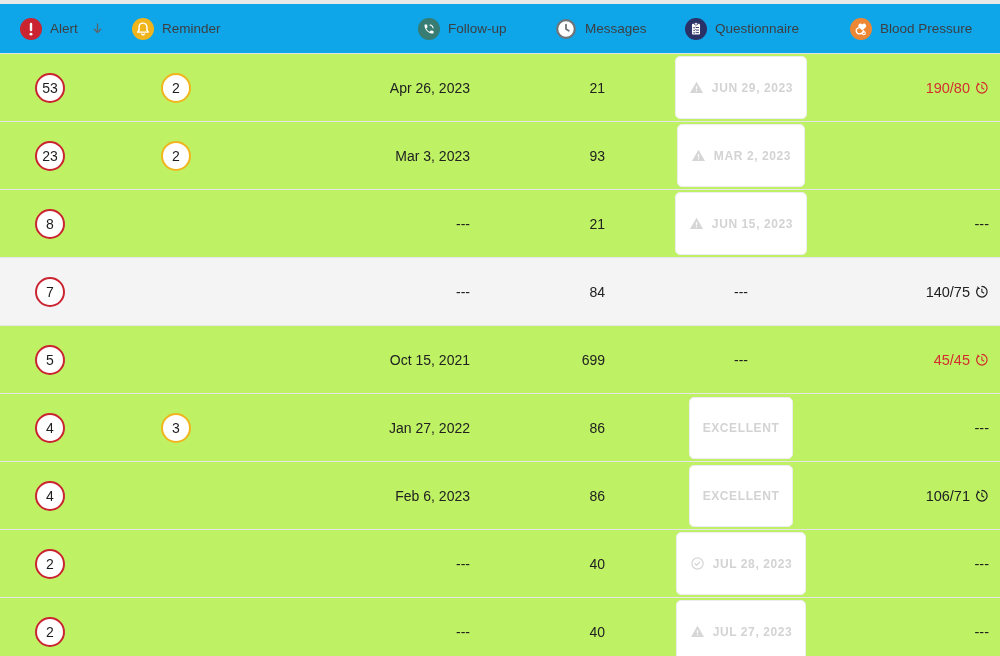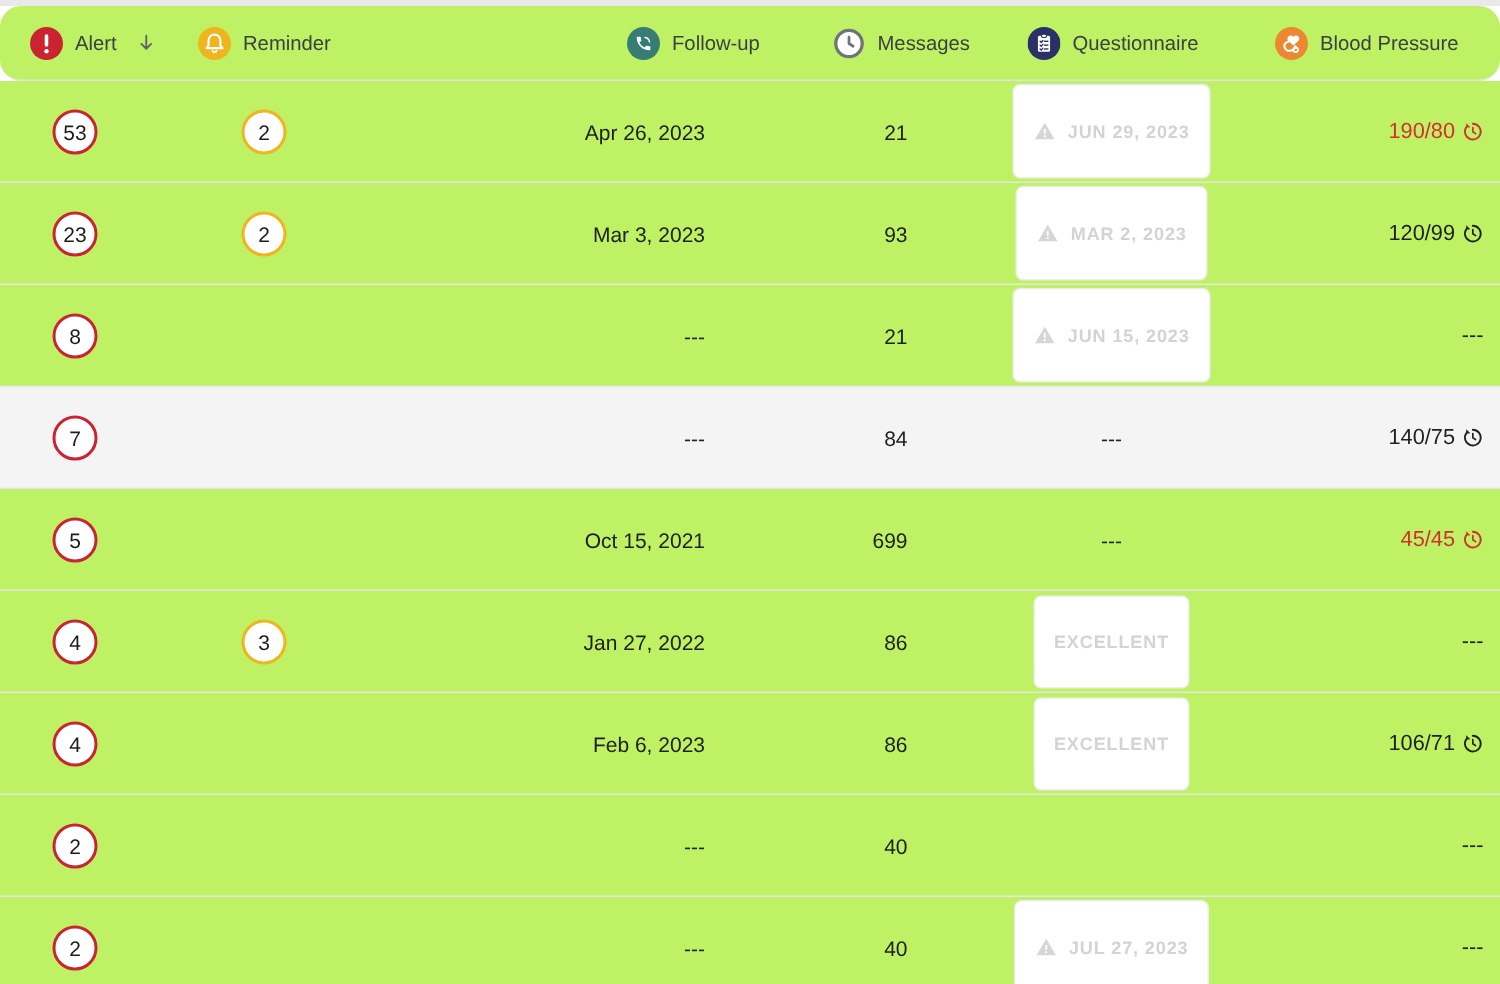--- a/index.html
+++ b/index.html
@@ -2,21 +2,21 @@
 <html><head>
 <meta charset="utf-8">
 <style>
   html,body{margin:0;padding:0;}
   body{
     width:1000px;height:656px;overflow:hidden;background:#fff;
     font-family:"Liberation Sans",sans-serif;
     -webkit-font-smoothing:antialiased;
   }
   .top-strip{height:4px;background:#e9e9e9;}
-  .header{position:relative;height:49px;background:#bef264;border-bottom:1px solid #e2e2e2;border-radius:14px;}
+  .header{position:relative;height:49px;background:#0ea5e9;border-bottom:1px solid #e2e2e2;}
   .header-item{position:absolute;top:0;height:100%;display:flex;align-items:center;gap:8px;cursor:pointer;}
   .header-item .hicon{width:22px;height:22px;flex:0 0 auto;}
   .header-label{font-size:13.5px;color:#3c4043;white-space:nowrap;}
   .sort-arrow{width:15px;height:15px;margin-left:4px;}
 
   .row{position:relative;height:67px;border-bottom:1px solid #e6e6e6;background:#bef264;cursor:pointer;}
   .row.highlighted{background:#f4f4f4;}
   .cell{position:absolute;top:0;height:100%;display:flex;align-items:center;}
   .c-alert{left:35px;}
   .c-reminder{left:161px;}
@@ -160,28 +160,20 @@
       <div class="cell c-quest">
         <div class="q-badge">
           <span class="bicon"><svg viewBox="0 0 24 24">
               <path d="M12 2.8 22.4 20.6H1.6z" fill="#d6d6d6"></path>
               <rect x="11" y="9.4" width="2" height="5.4" rx="1" fill="#fff"></rect>
               <circle cx="12" cy="17.3" r="1.2" fill="#fff"></circle>
             </svg></span>
           <span>MAR 2, 2023</span>
         </div>
       </div>
-      <div class="cell c-bp">
-        <span class="bp-value">120/99</span>
-        <span class="history-icon" style="color: rgb(33, 33, 33);"><svg viewBox="0 0 24 24">
-            <path d="M12.6 4a8.4 8.4 0 1 1-7 3.8" fill="none" stroke="currentColor" stroke-width="2" stroke-linecap="round"></path>
-            <path d="M5.6 3.4 5.4 8.2l4.6-.5z" fill="currentColor"></path>
-            <path d="M12.6 8v4.6l3 1.9" fill="none" stroke="currentColor" stroke-width="1.8" stroke-linecap="round"></path>
-          </svg></span>
-      </div>
     </div>
     <div class="row">
       <div class="cell c-alert">
         <span class="circle red">8</span>
       </div>
       <div class="cell c-reminder"></div>
       <div class="cell c-messages"></div>
       <div class="cell c-followup">
         <span class="val">---</span>
       </div>
@@ -304,20 +296,29 @@
         <span class="circle red">2</span>
       </div>
       <div class="cell c-reminder"></div>
       <div class="cell c-messages"></div>
       <div class="cell c-followup">
         <span class="val">---</span>
       </div>
       <div class="cell c-inactive">
         <span class="val">40</span>
       </div>
+      <div class="cell c-quest">
+        <div class="q-badge">
+          <span class="bicon"><svg viewBox="0 0 24 24">
+              <circle cx="12" cy="12" r="9" fill="none" stroke="#d6d6d6" stroke-width="2"></circle>
+              <path d="M8.2 12.3l2.4 2.4 5-5" fill="none" stroke="#d6d6d6" stroke-width="2" stroke-linecap="round" stroke-linejoin="round"></path>
+            </svg></span>
+          <span>JUL 28, 2023</span>
+        </div>
+      </div>
       <div class="cell c-bp">
         <span class="bp-value">---</span>
       </div>
     </div>
     <div class="row">
       <div class="cell c-alert">
         <span class="circle red">2</span>
       </div>
       <div class="cell c-reminder"></div>
       <div class="cell c-messages"></div>

